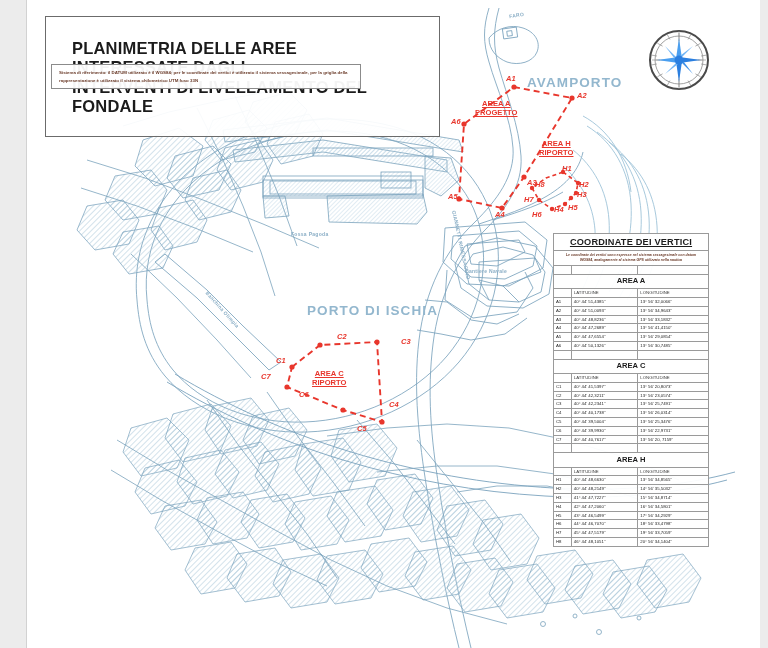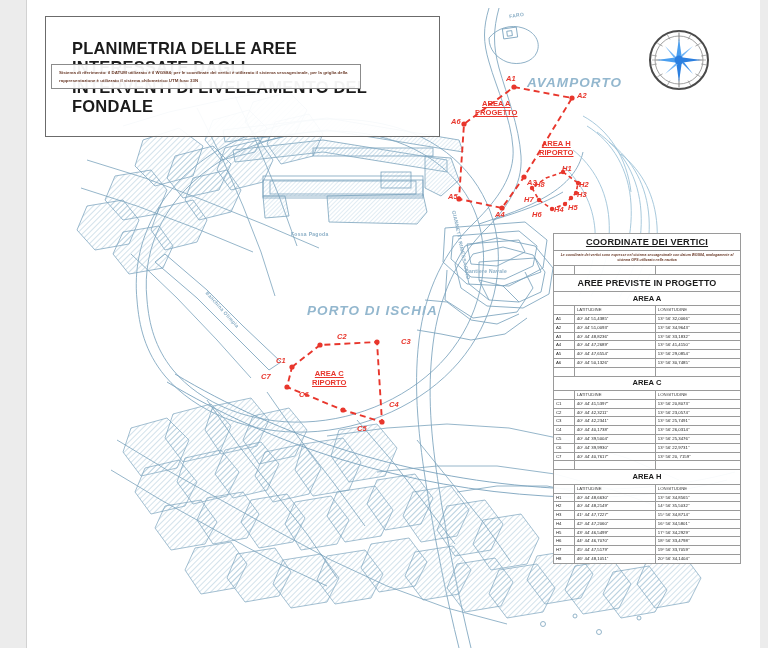--- a/index.html
+++ b/index.html
@@ -37,21 +37,21 @@
     position:absolute;left:24px;top:64px;width:310px;
     border:1px solid #8b8b8b;background:rgba(255,255,255,.95);
     padding:4px 6px 4px 7px;box-sizing:border-box;
   }
   .subbox p{
     margin:0;font-size:4.4px;line-height:1.75;color:#6a3a28;font-weight:bold;
   }
 
   
   .coordtable{
-    position:absolute;left:526px;top:233px;width:188px;
+    position:absolute;left:526px;top:233px;width:156px;
     background:rgba(255,255,255,.95);
     border:1px solid #8e8e8e;border-collapse:collapse;
     font-size:4.3px;color:#1c1c1c;
   }
   .coordtable td{border:1px solid #9a9a9a;padding:1px 2px;line-height:1.35;}
   .ct-title{
     text-align:center;font-weight:bold;font-size:9.2px;letter-spacing:.2px;
     text-decoration:underline;padding:2px 0 2px 0 !important;
   }
   .ct-note{
@@ -66,21 +66,21 @@
   .ct-area{
     text-align:center;font-weight:bold;font-size:7.6px;padding:1.5px 0 !important;
   }
   .ct-head td{font-size:4.3px;color:#3b3b3b;}
   .c-id{width:17px;}
   .c-lat{width:82px;}
   .c-lon{width:86px;}
 
   
   .mlabel{position:absolute;color:#8fb4cc;font-weight:bold;white-space:nowrap;}
-  .mlabel.big{font-size:13.5px;letter-spacing:1.1px;color:#93b7ce;font-style:italic;}
+  .mlabel.big{font-size:13.5px;letter-spacing:1.1px;color:#93b7ce;}
   .mlabel.tiny{font-size:5px;letter-spacing:.3px;color:#8aaec6;font-weight:bold;}
   .mlabel.rot{transform-origin:0 0;}
 
   .rlabel{position:absolute;color:#e8362c;font-weight:bold;white-space:nowrap;}
   .rlabel.v{font-size:7.5px;font-style:italic;}
   .rlabel.a{font-size:7.6px;text-align:center;line-height:1.12;text-decoration:underline;}
 
   
   .compass{position:absolute;left:616px;top:24px;width:72px;height:72px;}
 </style>
@@ -419,23 +419,20 @@
           </tr>
           <tr>
             <td class="ct-note" colspan="3">Le coordinate dei vertici sono espresse nel sistema sessagesimale con datum WGS84, analogamente al sistema GPS utilizzato nella nautica</td>
           </tr>
           <tr class="ct-spacer">
             <td class="c-id"></td>
             <td class="c-lat"></td>
             <td class="c-lon"></td>
           </tr>
           <tr>
-            <td class="ct-section" colspan="3">AREE PREVISTE IN PROGETTO</td>
-          </tr>
-          <tr>
             <td class="ct-area" colspan="3">AREA A</td>
           </tr>
           <tr class="ct-head">
             <td class="c-id"></td>
             <td class="c-lat">LATITUDINE</td>
             <td class="c-lon">LONGITUDINE</td>
           </tr>
           <tr>
             <td class="c-id">A1</td>
             <td class="c-lat">40° 44' 51,4385"</td>

